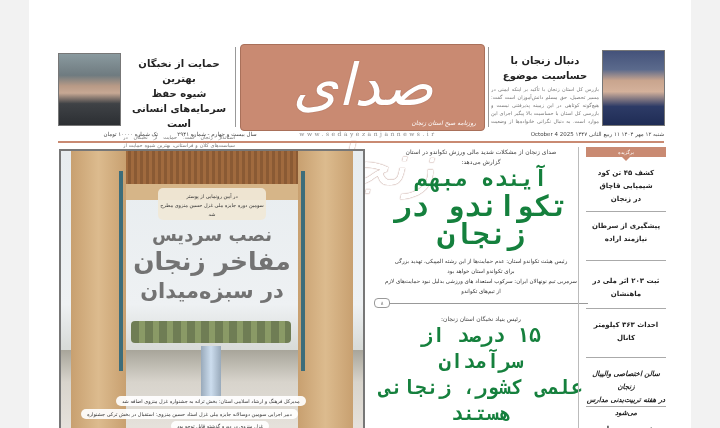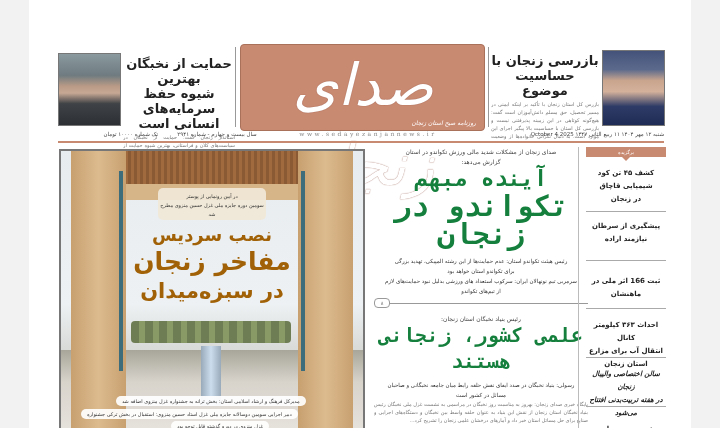--- a/index.html
+++ b/index.html
@@ -2,21 +2,21 @@
 <html><head>
 <meta charset="utf-8">
 <style>
   html, body { margin:0; padding:0; }
   body { width:720px; height:428px; background:#f2f2f2; overflow:hidden; position:relative; font-family:"DejaVu Sans", sans-serif; }
   .page { position:absolute; left:29px; top:0; width:662px; height:428px; background:#ffffff; overflow:hidden; }
   .abs { position:absolute; }
   .rtl { direction:rtl; text-align:center; }
   .photo-left { left:29px; top:53px; width:61px; height:71px; background:linear-gradient(180deg,#8a9a9f 0%,#6f7b80 30%,#b89a86 45%,#c7a894 55%,#3f4246 70%,#2c2f33 100%); border:1px solid #777; }
   .photo-right { left:573px; top:50px; width:61px; height:74px; background:linear-gradient(180deg,#44527a 0%,#5b6a8c 25%,#c9a58e 40%,#d4b19b 55%,#2d3b66 75%,#1f2c55 100%); border:1px solid #777; }
-  .head-title { font-weight:bold; color:#222; font-size:13px; line-height:15px; }
+  .head-title { font-weight:bold; color:#222; font-size:10px; line-height:15px; }
   .head-body { font-size:5px; color:#777; line-height:8px; text-align:justify; }
 
   
   .masthead { left:211px; top:44px; width:243px; height:85px; background:#c98a72; border-radius:4px; border:1px solid #a9705a; }
   .masthead-logo { position:absolute; left:8px; top:0; width:228px; height:80px; color:#fff; font-family:"DejaVu Serif", serif; font-size:58px; font-style:italic; line-height:80px; text-align:center; letter-spacing:-2px; text-shadow:0 0 1px #8a4a3a; }
   .masthead-tag { position:absolute; right:8px; bottom:4px; color:#fff; font-size:6px; font-style:italic; }
   .vbar { width:1px; background:#999; }
 
   .info-line { top:128px; height:12px; font-size:5.5px; color:#444; line-height:12px; }
   .rule-red { height:2px; background:#c98a72; }
@@ -28,21 +28,21 @@
   .roof { position:absolute; left:55px; top:0; width:192px; height:33px; background:repeating-linear-gradient(90deg,#8a5a34 0 3px,#a06a3e 3px 6px); }
   .pillar { position:absolute; top:0; width:55px; height:279px; background:linear-gradient(90deg,#c8a070,#dcbb8e 50%,#c8a070); }
   .pillar-l { left:10px; }
   .pillar-r { right:10px; }
   .pillar-blue { position:absolute; top:20px; width:4px; height:200px; background:#3d6d7a; }
   .beam { position:absolute; left:60px; top:33px; width:182px; height:16px; background:#d6b588; }
   .ground { position:absolute; left:0; bottom:0; width:100%; height:80px; background:linear-gradient(180deg,#a8a59a,#d8d4cc 40%,#e6e2dc); }
   .trees { position:absolute; left:70px; top:170px; width:160px; height:22px; background:repeating-linear-gradient(90deg,#6f7d54 0 8px,#8a9a66 8px 14px); border-radius:4px; }
   .channel { position:absolute; left:140px; top:195px; width:20px; height:60px; background:linear-gradient(90deg,#9ab 0%,#cde 50%,#9ab 100%); }
   .feat-sub { position:absolute; left:97px; top:37px; width:108px; height:28px; background:rgba(240,232,215,0.92); border-radius:5px; font-size:5px; color:#333; line-height:9px; padding-top:4px; }
-  .feat-title { position:absolute; left:40px; top:72px; width:222px; color:#a16207; font-weight:bold; }
+  .feat-title { position:absolute; left:40px; top:72px; width:222px; color:#737373; font-weight:bold; }
   .feat-t1 { font-size:18px; line-height:24px; }
   .feat-t2 { font-size:25px; line-height:30px; }
   .feat-t3 { font-size:21px; line-height:28px; }
   .feat-cap { position:absolute; background:rgba(255,255,255,0.92); border-radius:6px; font-size:5px; color:#333; line-height:8px; padding:1px 6px; white-space:nowrap; }
 
   
   .col-center { left:345px; top:147px; width:214px; }
   .kicker { font-size:6px; color:#444; line-height:10px; }
   .big-head { font-weight:900; color:#15803d; font-size:20px; line-height:26px;font-family:Liberation Mono, monospace; }
   .small-lead { font-size:5.5px; color:#333; line-height:10px; }
@@ -72,21 +72,21 @@
   </div>
   <div class="abs vbar" style="left:206px;top:47px;height:80px;"></div>
 
   <div class="abs masthead">
     <div class="masthead-logo">صدای زنجان</div>
     <div class="masthead-tag">روزنامه صبح استان زنجان</div>
   </div>
   <div class="abs vbar" style="left:459px;top:47px;height:80px;"></div>
 
   <div class="abs rtl" style="left:462px;top:53px;width:108px;">
-    <div class="head-title">بازرسی زنجان با حساسیت موضوع</div>
+    <div class="head-title">دنبال زنجان با حساسیت موضوع</div>
     <div class="head-body" style="direction:rtl;margin-top:2px;height:40px;overflow:hidden;">بازرس کل استان زنجان با تأکید بر اینکه ایمنی در مسیر تحصیل، حق مسلم دانش‌آموزان است گفت: هیچ‌گونه کوتاهی در این زمینه پذیرفتنی نیست و بازرسی کل استان با حساسیت بالا پیگیر اجرای این موارد است. به دنبال نگرانی خانواده‌ها از وضعیت سرویس مدارس، سجاد نجف‌زاده...</div>
   </div>
   <div class="abs photo-right"></div>
 
   <div class="abs info-line" style="left:29px;width:100px;direction:rtl;text-align:right;">تک شماره ۱۰۰۰۰ تومان</div>
   <div class="abs info-line" style="left:133px;width:110px;direction:rtl;text-align:center;">سال بیست و چهارم - شماره ۲۹۴۱</div>
   <div class="abs info-line url" style="left:229px;width:220px;text-align:center;">www.sedayezanjannews.ir</div>
   <div class="abs info-line" style="left:460px;width:175px;direction:rtl;text-align:right;">شنبه ۱۲ مهر ۱۴۰۴   ۱۱ ربیع الثانی ۱۴۴۷   2025   October 4</div>
   <div class="abs rule-red" style="left:29px;top:141px;width:606px;"></div>
 
@@ -126,20 +126,21 @@
     <div class="small-lead">رئیس هیئت تکواندو استان: عدم حمایت‌ها از این رشته المپیکی، تهدید بزرگی</div>
     <div class="small-lead">برای تکواندو استان خواهد بود</div>
     <div class="small-lead">سرمربی تیم نونهالان ایران: سرکوب استعداد های ورزشی بدلیل نبود حمایت‌های لازم</div>
     <div class="small-lead">از تیم‌های تکواندو</div>
     <div style="display:flex;align-items:center;direction:ltr;margin-top:2px;">
       <span class="pill-num">۸</span>
       <div class="sep" style="flex:1;"></div>
     </div>
     <div style="height:6px;"></div>
     <div class="kicker">رئیس بنیاد نخبگان استان زنجان:</div>
+    <div class="big-head">۱۵ درصد از سرآمدان</div>
     <div class="big-head">علمی کشور، زنجانی هستند</div>
     <div style="height:4px;"></div>
     <div class="small-lead">رسولی: بنیاد نخبگان در صدد ایفای نقش حلقه رابط میان جامعه نخبگانی و صاحبان</div>
     <div class="small-lead">مسائل در کشور است</div>
     <div class="body-txt" style="direction:rtl;height:32px;overflow:hidden;">پایگاه خبری صدای زنجان: بهروز به مناسبت روز نخبگان در مراسمی به نشست غزل ملی نخبگان رئیس بنیاد نخبگان استان زنجان از نقش این بنیاد به عنوان حلقه واسط بین نخبگان و دستگاه‌های اجرایی و صنایع برای حل مسائل استان خبر داد و آمارهای درخشان علمی زنجان را تشریح کرد...</div>
   </div>
 
   <div class="abs col-right-line"></div>
   <div class="abs col-right">
     <div class="tag-bar">برگزیده</div>
@@ -150,33 +151,32 @@
       <div class="r-item">در زنجان</div>
     </div>
     <div class="r-sep"></div>
     <div style="height:8px;"></div>
     <div style="height:40px;">
       <div class="r-item">پیشگیری از سرطان نیازمند اراده</div>
     </div>
     <div class="r-sep"></div>
     <div style="height:14px;"></div>
     <div style="height:33px;">
-      <div class="r-item">ثبت 166 اثر ملی در ماهنشان</div>
+      <div class="r-item">ثبت ۲۰۳ اثر ملی در ماهنشان</div>
     </div>
     <div class="r-sep"></div>
     <div style="height:10px;"></div>
     <div style="height:38px;">
       <div class="r-item">احداث ۳۶۳ کیلومتر کانال</div>
-      <div class="r-item">انتقال آب برای مزارع استان زنجان</div>
     </div>
     <div class="r-sep"></div>
     <div style="height:10px;"></div>
     <div style="height:38px;font-style:italic;">
       <div class="r-item">سالن اختصاصی والیبال زنجان</div>
-      <div class="r-item">در هفته تربیت‌بدنی افتتاح می‌شود</div>
+      <div class="r-item">در هفته تربیت‌بدنی مدارس می‌شود</div>
     </div>
     <div class="r-sep"></div>
     <div style="height:16px;"></div>
     <div>
       <div class="r-item">شعور مردم را به سخره نگیرید</div>
     </div>
   </div>
 
 </div>
 

